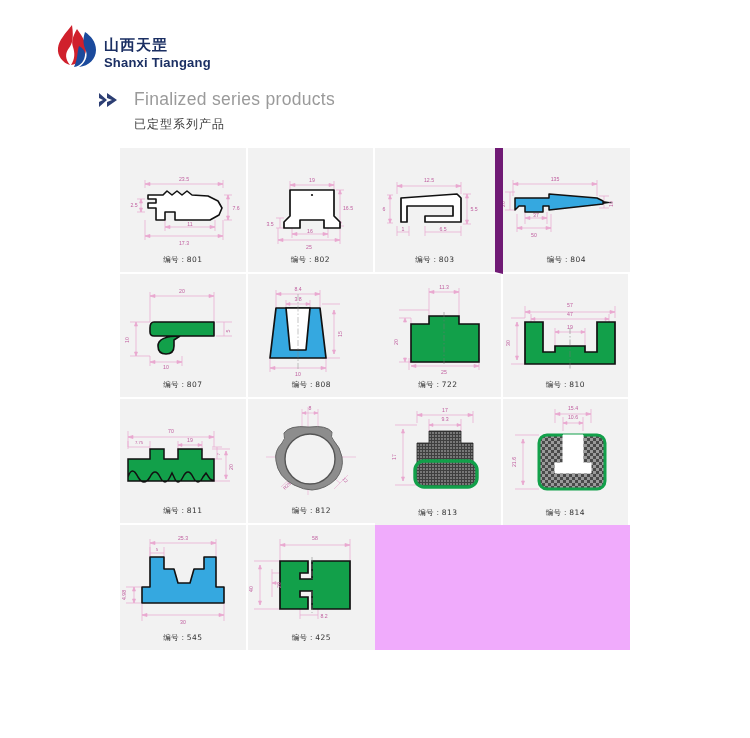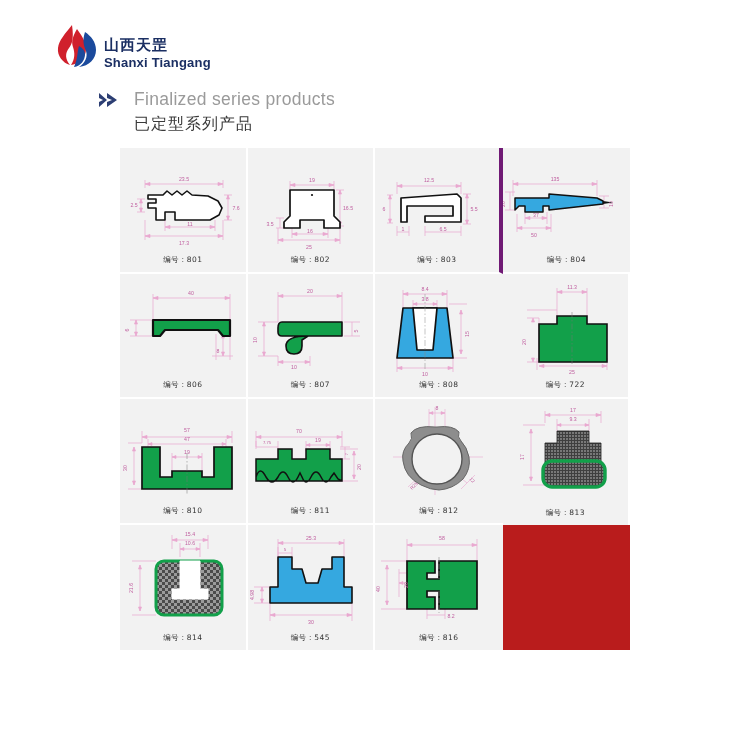--- a/index.html
+++ b/index.html
@@ -19,27 +19,27 @@
   #logo-cn { font-size:15px; font-weight:bold; color:#1b2f63; letter-spacing:1px; line-height:1.05;
              font-family:"DejaVu Sans", sans-serif; }
   #logo-en { font-size:13px; font-weight:bold; color:#1b2f63; letter-spacing:.2px; margin-top:1px;
              font-family:"Liberation Sans", sans-serif; }
 
   
   #heading { position:absolute; left:98px; top:88px; display:flex; align-items:flex-start; }
   #arrow-ico { margin-top:5px; margin-right:14px; }
   #head-en { font-size:17.5px; color:#9a9a9a; letter-spacing:.3px; line-height:22px;
              font-family:"Liberation Sans", sans-serif; }
-  #head-cn { font-size:16px; color:#3a3a3a; letter-spacing:1px; line-height:22px; margin-top:3px;
+  #head-cn { font-size:12px; color:#3a3a3a; letter-spacing:1px; line-height:22px; margin-top:3px;
              font-family:"DejaVu Sans", sans-serif; }
 
   
   #grid { position:absolute; left:120px; top:148px; width:510px; height:502px;
           display:grid; grid-template-columns:repeat(4,1fr); grid-template-rows:repeat(4,1fr);
-          background:#b91c1c; }
+          background:#f0abfc; }
   .cell { background:#f2f2f2; position:relative; border-right:2px solid #ffffff; border-bottom:2px solid #ffffff; }
   .cell.lastcol { border-right:none; }
   .cell.lastrow { border-bottom:none; }
   .draw { position:absolute; left:0; top:0; width:100%; height:100%; }
   .caption { position:absolute; left:0; right:0; bottom:7px; text-align:center;
              font-size:7.5px; color:#333; letter-spacing:.4px;
              font-family:"DejaVu Sans", sans-serif; }
   svg { display:block; }
   text { font-family:"Liberation Sans", sans-serif; fill:#c060a0; }
 </style>
@@ -129,21 +129,21 @@
         <text x="100" y="62" text-anchor="middle">16.5</text>
         <text x="22" y="78" text-anchor="middle">3.5</text>
         <text x="62" y="85" text-anchor="middle">16</text>
         <text x="61" y="101" text-anchor="middle">25</text>
       </g>
     </svg>
     </div>
     <div class="caption">编号：802</div>
   </div>
 
-  <div class="cell lastcol" style="border-right:4px solid #701a75">
+  <div class="cell lastcol" style="border-right:8px solid #701a75">
     <div class="draw">
     <svg width="128" height="118" viewBox="0 0 128 118">
       <g stroke="#e9a8d0" stroke-width=".7" fill="none">
         <path d="M22 46 V34 M86 46 V34 M22 38 H86"></path>
         <path d="M18 47 H12 M18 75 H12 M15 47 V75"></path>
         <path d="M88 46 H96 M88 76 H96 M92 46 V76"></path>
         <path d="M22 78 V88 M34 78 V88 M22 84 H34"></path>
         <path d="M50 78 V88 M86 78 V88 M50 84 H86"></path>
       </g>
       <g stroke="#e9a8d0" stroke-width=".7" fill="#e9a8d0">
@@ -187,44 +187,20 @@
         <text x="33" y="69" text-anchor="middle">37</text>
         <text x="31" y="89" text-anchor="middle">50</text>
         <text x="110" y="56" text-anchor="middle" transform="rotate(-90 110 56)">10</text>
       </g>
     </svg>
     </div>
     <div class="caption">编号：804</div>
   </div>
 
 
-  <div class="cell">
-    <div class="draw">
-    <svg width="128" height="118" viewBox="0 0 128 118">
-      <g stroke="#e9a8d0" stroke-width=".7" fill="none">
-        <path d="M33 48 V20 M110 48 V20 M33 24 H110"></path>
-        <path d="M33 46 H10 M33 62 H10 M16 46 V62"></path>
-        <path d="M96 60 V86 M110 60 V86 M103 82 V60"></path>
-        <path d="M92 82 H113"></path>
-      </g>
-      <g stroke="#e9a8d0" stroke-width=".7" fill="#e9a8d0">
-        <path d="M33 24 l5 -1.6 v3.2 z M110 24 l-5 -1.6 v3.2 z"></path>
-        <path d="M16 46 l-1.5 4 h3 z M16 62 l-1.5 -4 h3 z"></path>
-        <path d="M103 60 l-1.5 4 h3 z M103 82 l-1.5 -4 h3 z"></path>
-      </g>
-      <path d="M33 46 L110 46 L110 62 L103 62 L98 56 L45 56 L40 62 L33 62 Z" fill="#12a04a" stroke="#111" stroke-width="2.2" stroke-linejoin="round"></path>
-      <g font-size="5.2">
-        <text x="71" y="21" text-anchor="middle">40</text>
-        <text x="9" y="56" text-anchor="middle" transform="rotate(-90 9 56)">6</text>
-        <text x="98" y="79" text-anchor="middle">8</text>
-      </g>
-    </svg>
-    </div>
-    <div class="caption">编号：806</div>
-  </div>
 
   <div class="cell">
     <div class="draw">
     <svg width="128" height="118" viewBox="0 0 128 118">
       <g stroke="#e9a8d0" stroke-width=".7" fill="none">
         <path d="M30 48 V18 M94 48 V18 M30 22 H94"></path>
         <path d="M30 48 H10 M30 82 H10 M16 48 V82"></path>
         <path d="M30 82 V92 M62 82 V92 M30 88 H62"></path>
         <path d="M96 48 H112 M96 62 H112 M104 48 V62"></path>
       </g>
@@ -491,16 +467,16 @@
       <path d="M32 36 L60 36 L60 48 L52 48 L52 54 L64 54 L64 36 L102 36 L102 84 L64 84 L64 66 L52 66 L52 72 L60 72 L60 84 L32 84 Z" fill="#12a04a" stroke="#111" stroke-width="1.7"></path>
       <path d="M64 32 V54 M64 66 V88" stroke="#888" stroke-width=".6" stroke-dasharray="5,2" fill="none"></path>
       <g font-size="5.2">
         <text x="67" y="15" text-anchor="middle">58</text>
         <text x="33" y="60" text-anchor="middle" transform="rotate(-90 33 60)">20</text>
         <text x="5" y="64" text-anchor="middle" transform="rotate(-90 5 64)">40</text>
         <text x="76" y="93" text-anchor="middle">8.2</text>
       </g>
     </svg>
     </div>
-    <div class="caption">编号：816</div>
+    <div class="caption">编号：425</div>
   </div>
 
 </div>
 
 </body></html>

